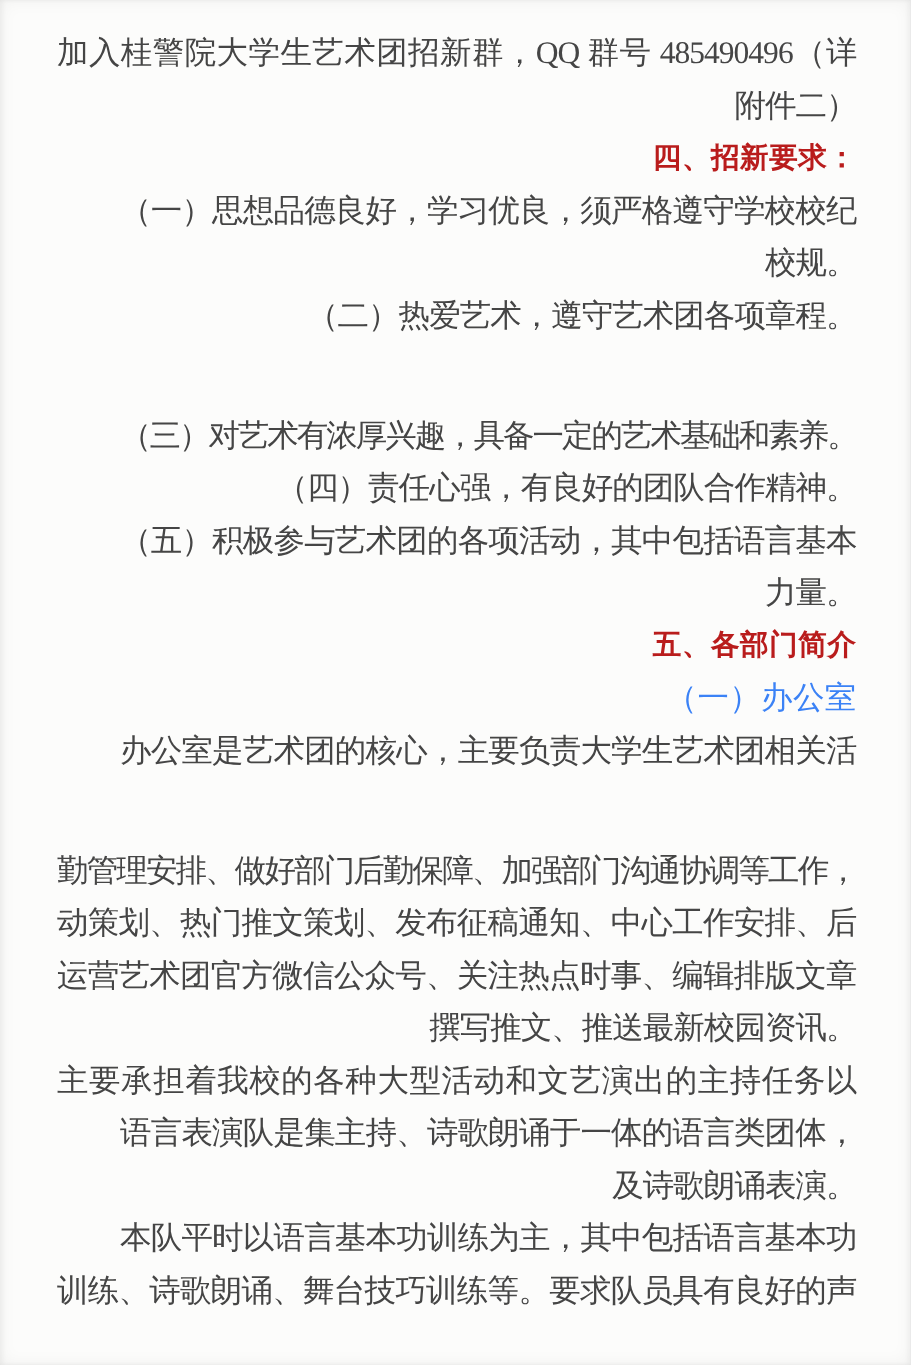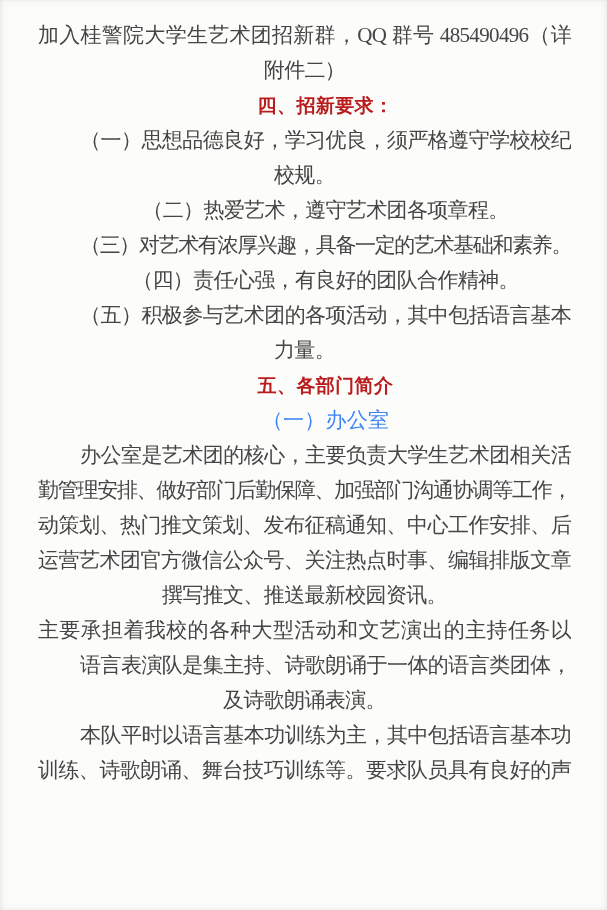--- a/index.html
+++ b/index.html
@@ -19,28 +19,28 @@
     font-family: "Liberation Serif", "DejaVu Serif", serif;
     color: #454545;
     box-shadow: inset 0 0 12px rgba(0,0,0,0.05), inset 2px 0 3px rgba(0,0,0,0.04), inset -2px 0 3px rgba(0,0,0,0.03);
   }
   .line {
     height: 35px;
     line-height: 35px;
     font-size: 21px;
     letter-spacing: -0.65px;
     overflow: hidden;
-    text-align: center;
+    text-align: right;
   }
   
   .ind { text-indent: 42px; }
   
   .just { text-align: justify; text-align-last: justify; }
   
-  .tight { letter-spacing: -1.5px; }
+  .tight { letter-spacing: -1.5px; margin-top: 45px; }
   
   .heading {
     font-family: "Liberation Sans", "DejaVu Sans", sans-serif;
     font-weight: 700;
     color: #b91c1c;
     letter-spacing: 0.4px;
     text-indent: 42px;
     font-size: 19px;
   }
   

